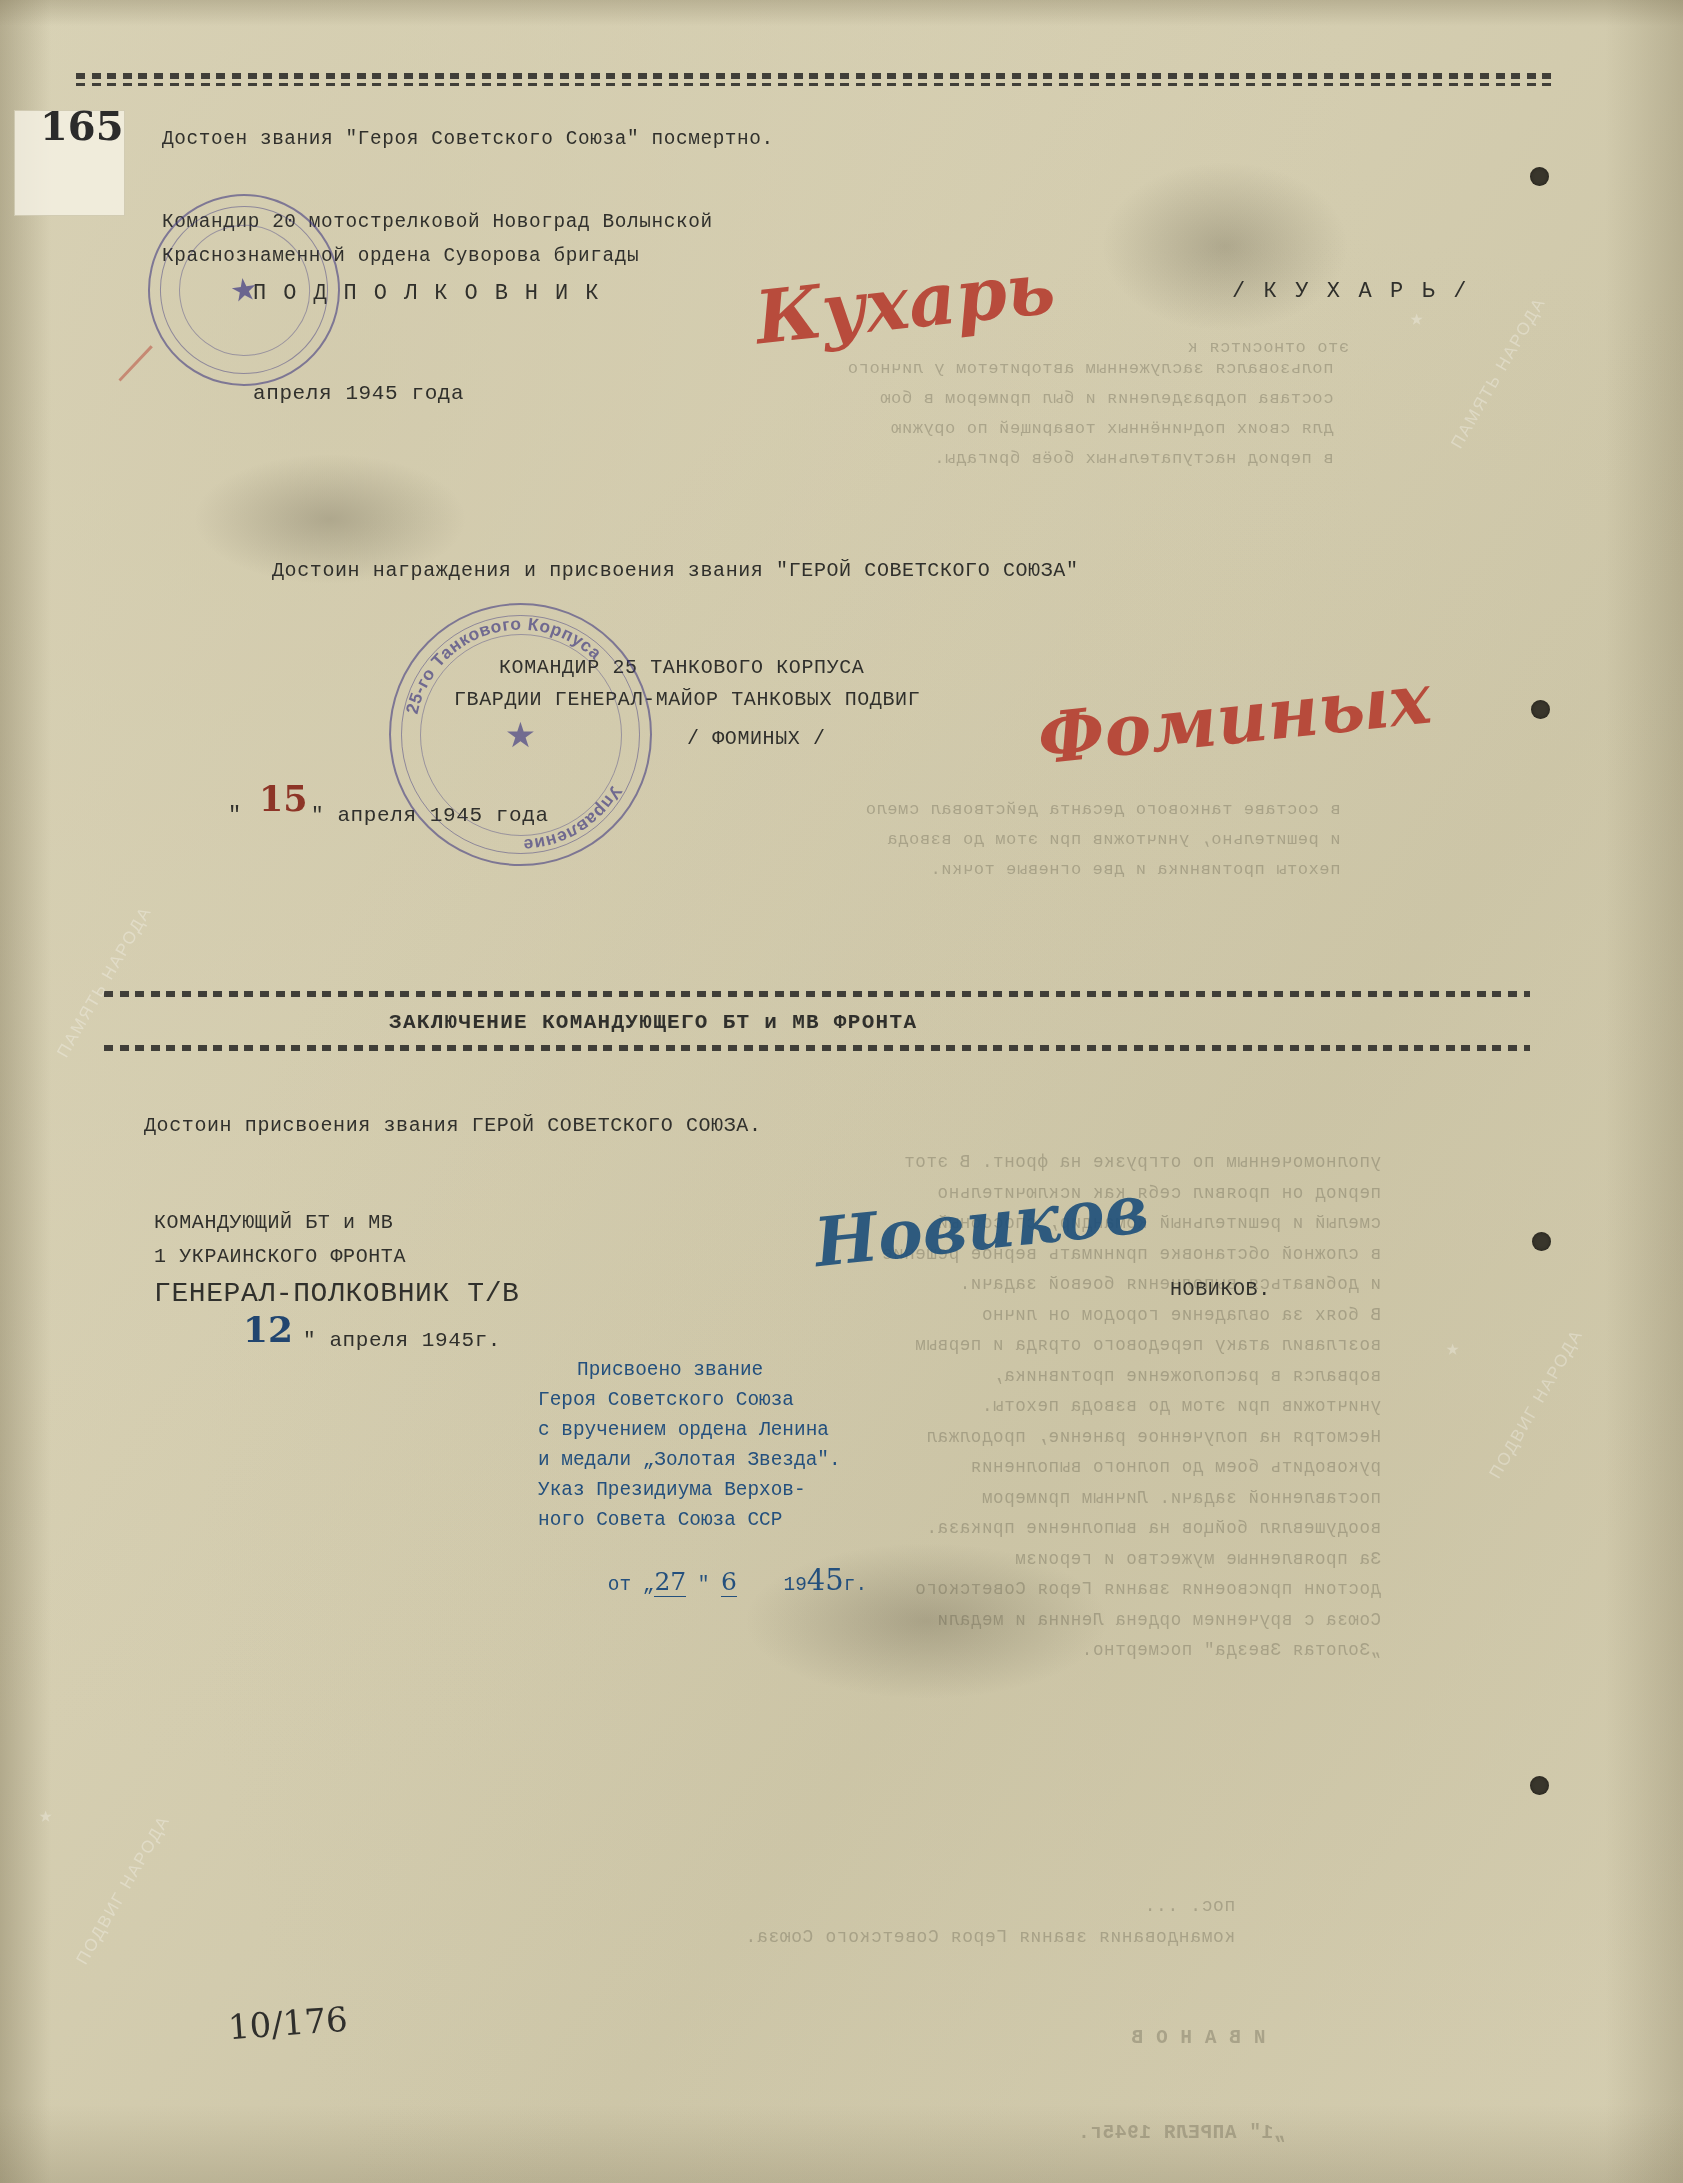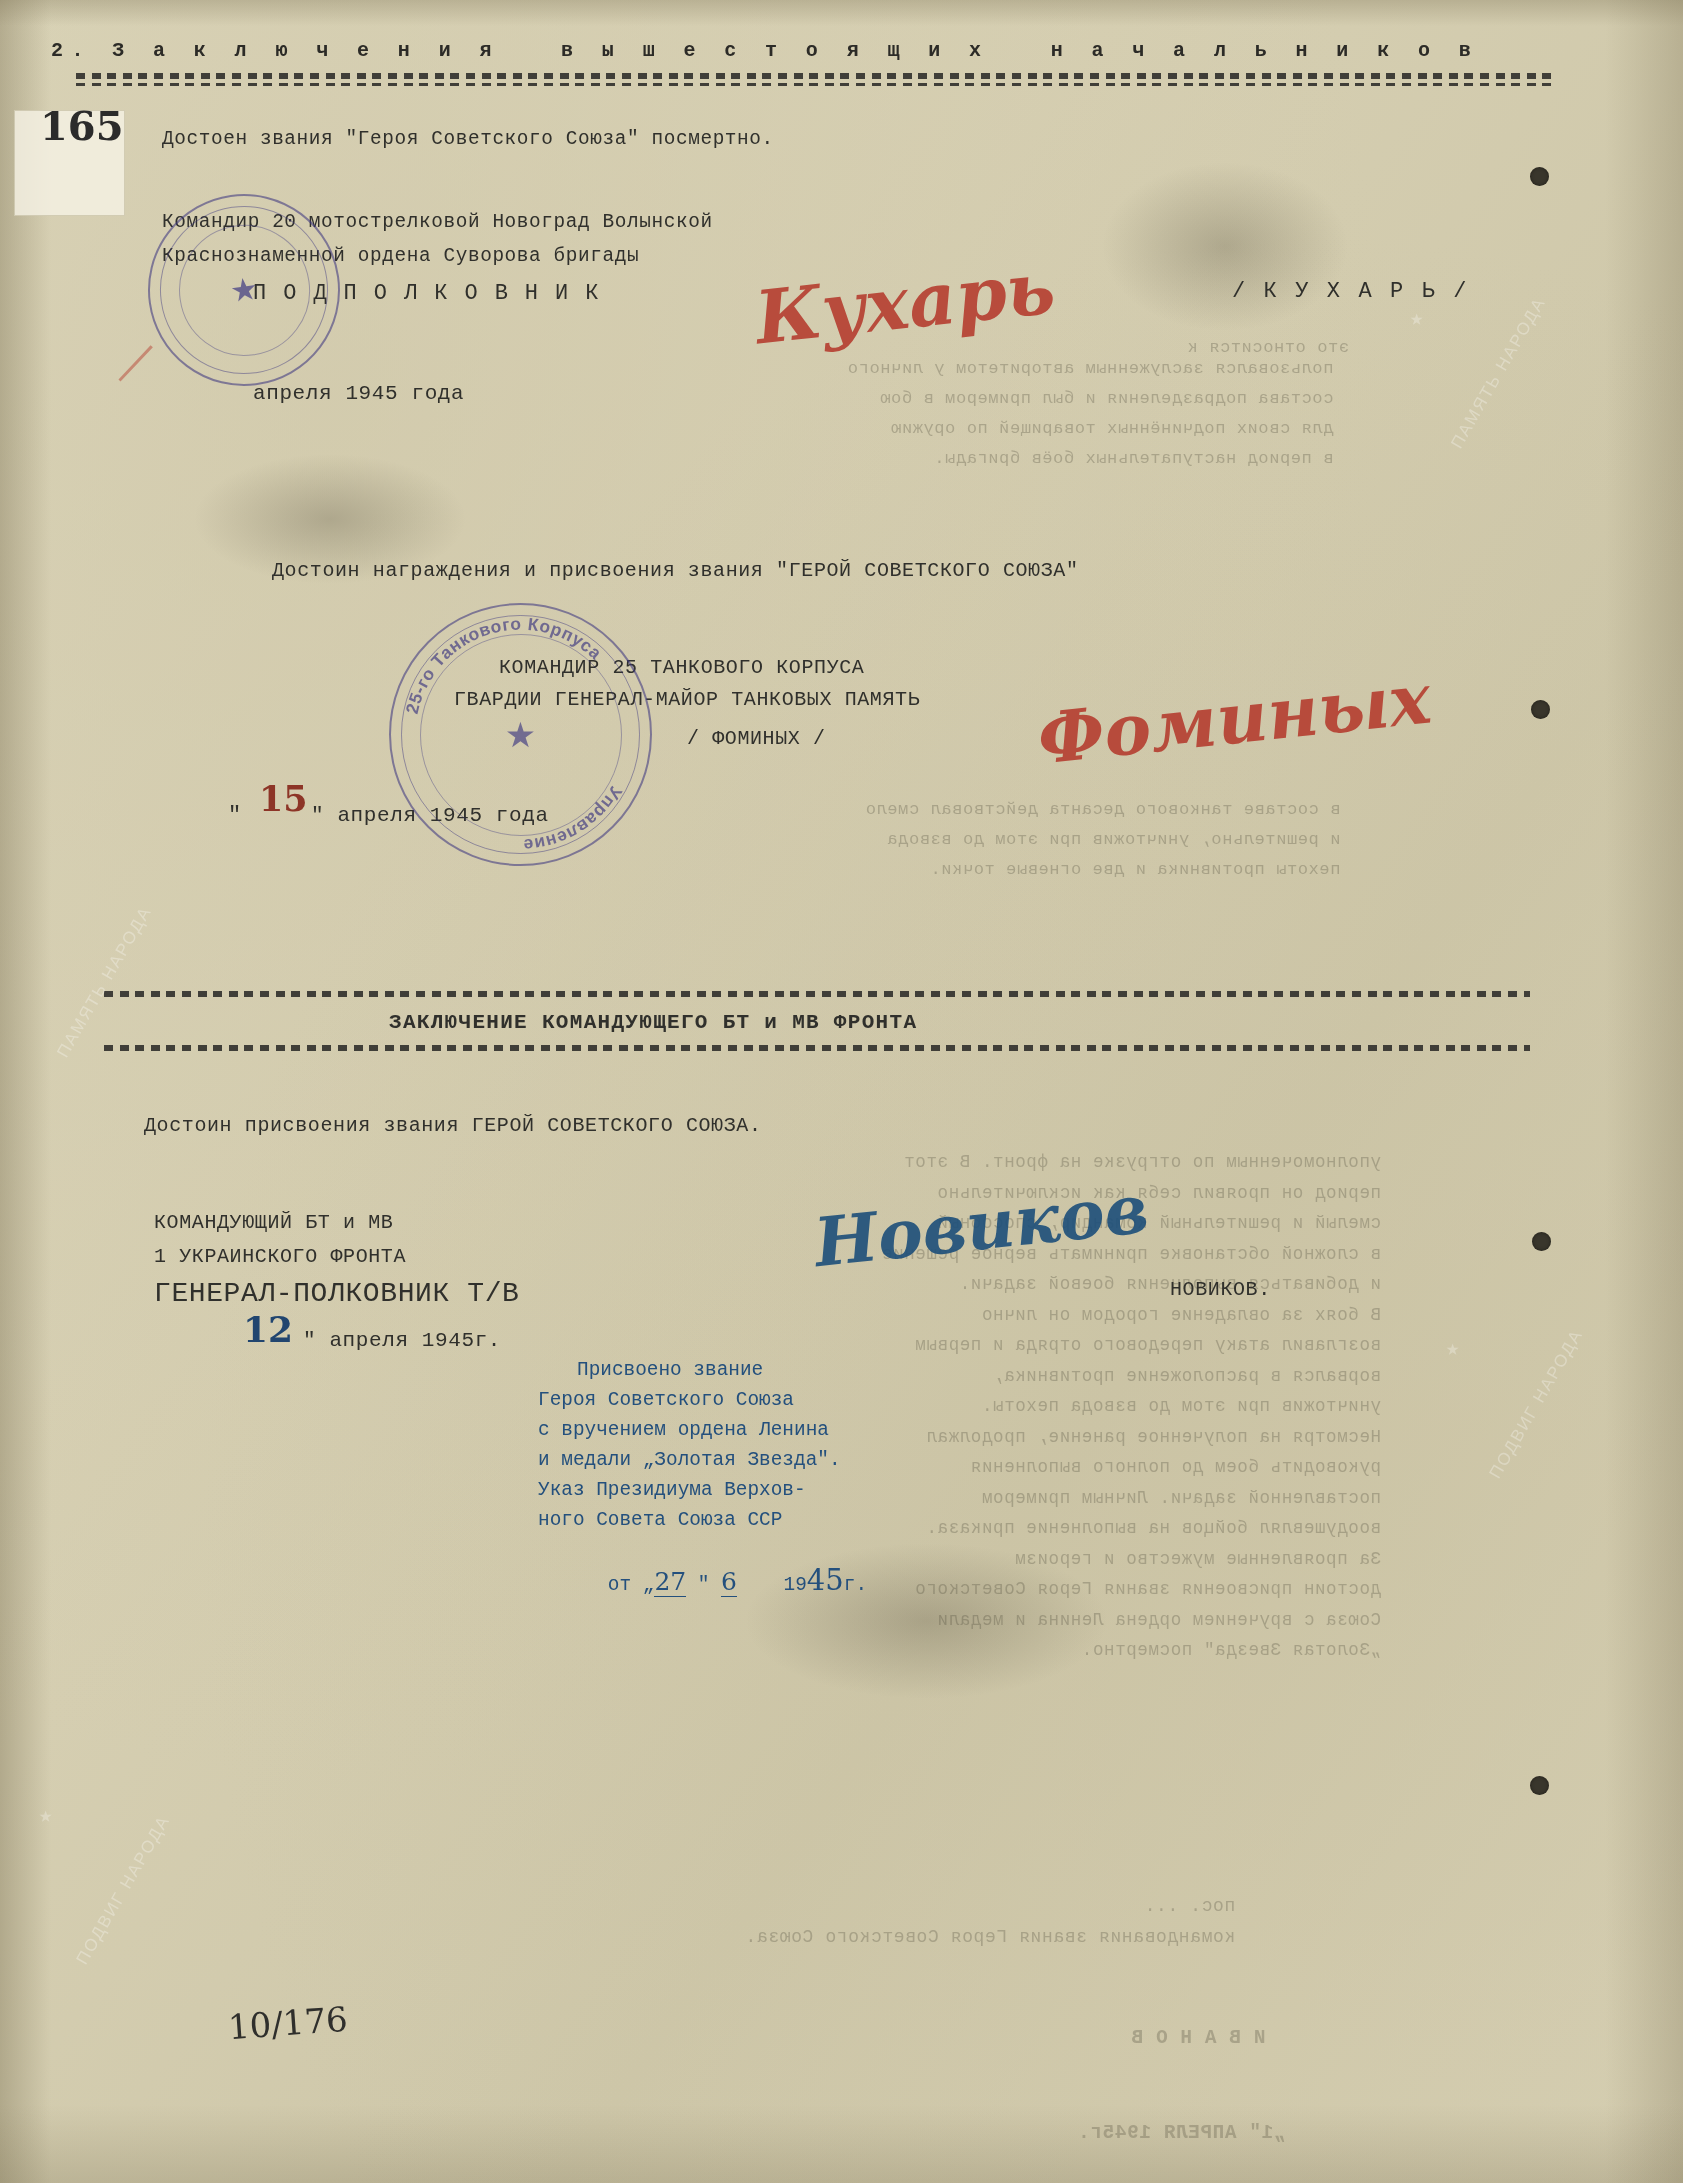--- a/index.html
+++ b/index.html
@@ -220,21 +220,20 @@
 
   <div class="smudge" style="left:745px; top:1543px; width:363px; height:156px;"></div>
   <div class="smudge" style="left:194px; top:454px; width:272px; height:130px;"></div>
   <div class="smudge" style="left:1102px; top:162px; width:246px; height:169px;"></div>
 
   <div class="hole" style="left:1530px; top:167px;"></div>
   <div class="hole" style="left:1531px; top:700px;"></div>
   <div class="hole" style="left:1532px; top:1232px;"></div>
   <div class="hole" style="left:1530px; top:1776px;"></div>
 
-  <div class="tw hdr" style="left:51px; top:39px;">2. З а к л ю ч е н и я   в ы ш е с т о я щ и х   н а ч а л ь н и к о в</div>
   <div class="rule" style="left:76px; top:73px; width:1478px;"></div>
   <div class="rule thin" style="left:76px; top:83px; width:1478px;"></div>
 
   <div class="hand-black" style="left:40px; top:102px; font-size:40px; font-weight:bold;">165</div>
 
   <div class="tw" style="left:162px; top:128px; font-size:19.4px;">Достоен звания "Героя Советского Союза" посмертно.</div>
 
   <div class="tw" style="left:162px; top:211px; font-size:19.4px;">Командир 20 мотострелковой Новоград Волынской</div>
   <div class="tw" style="left:162px; top:245px; font-size:19.4px;">Краснознаменной ордена Суворова бригады</div>
   <div class="tw" style="left:253px; top:281px; font-size:22px; letter-spacing:1.9px;">П О Д П О Л К О В Н И К</div>
@@ -246,21 +245,21 @@
   <div class="stamp-round" style="left:148px; top:194px; width:188px; height:188px; transform:rotate(-8deg);">
     <div class="inner"></div>
     <div class="inner2"></div>
     <div style="position:absolute; left:50%; top:50%; transform:translate(-50%,-50%); font-size:31px;">★</div>
   </div>
   <div class="sig sig-red" style="left:117px; top:337px; font-size:36px; opacity:0.45;">／</div>
 
   <div class="tw" style="left:272px; top:559px; font-size:20px;">Достоин награждения и присвоения звания "ГЕРОЙ СОВЕТСКОГО СОЮЗА"</div>
 
   <div class="tw" style="left:499px; top:656px; font-size:20px;text-align:right;">КОМАНДИР 25 ТАНКОВОГО КОРПУСА</div>
-  <div class="tw" style="left:454px; top:688px; font-size:20px;">ГВАРДИИ ГЕНЕРАЛ-МАЙОР ТАНКОВЫХ ПАМЯТЬ</div>
+  <div class="tw" style="left:454px; top:688px; font-size:20px;">ГВАРДИИ ГЕНЕРАЛ-МАЙОР ТАНКОВЫХ ПОДВИГ</div>
   <div class="tw" style="left:687px; top:727px; font-size:20px;">/ ФОМИНЫХ /</div>
 
   <div class="tw" style="left:228px; top:803px; font-size:22px;">"</div>
   <div class="hand-blue" style="left:259px; top:778px; font-size:35px; color:#8d3527;">15</div>
   <div class="tw" style="left:311px; top:804px; font-size:21px;">" апреля 1945 года</div>
 
   <div class="sig sig-red" style="left:1037px; top:677px; font-size:70px;">Фоминых</div>
 
   <div class="stamp-round" style="left:389px; top:603px; width:259px; height:259px;">
     <div class="inner"></div>

